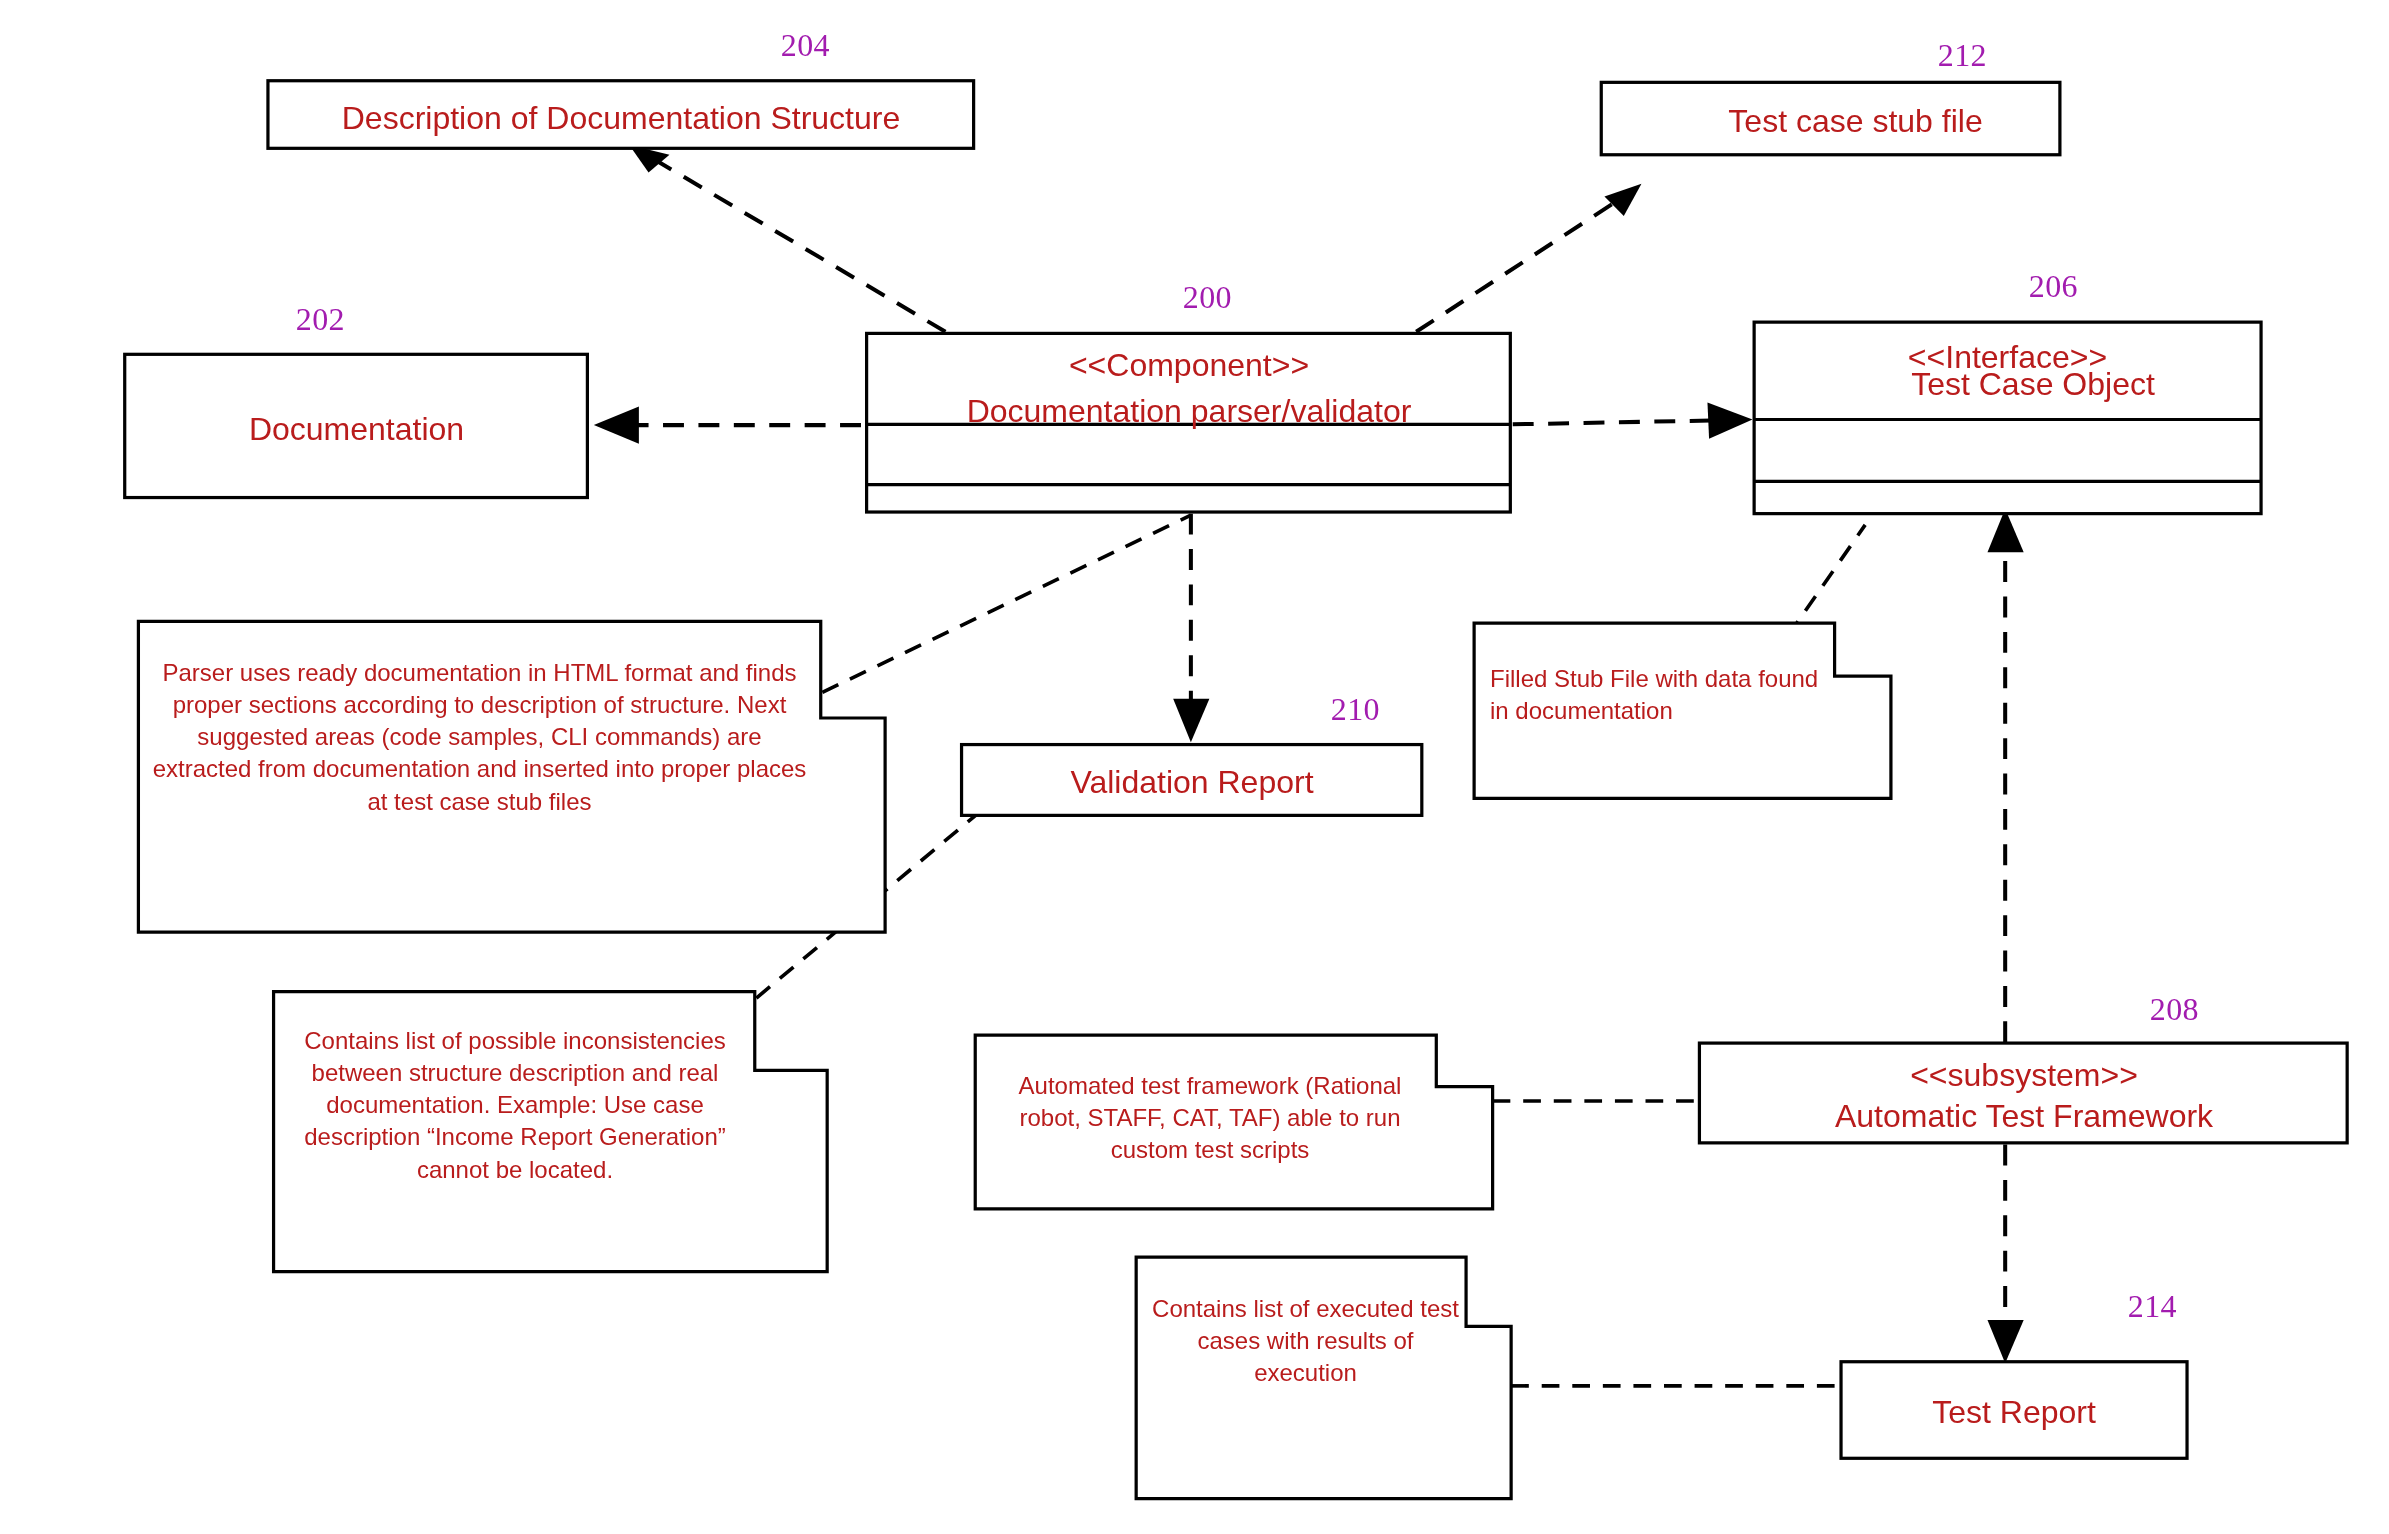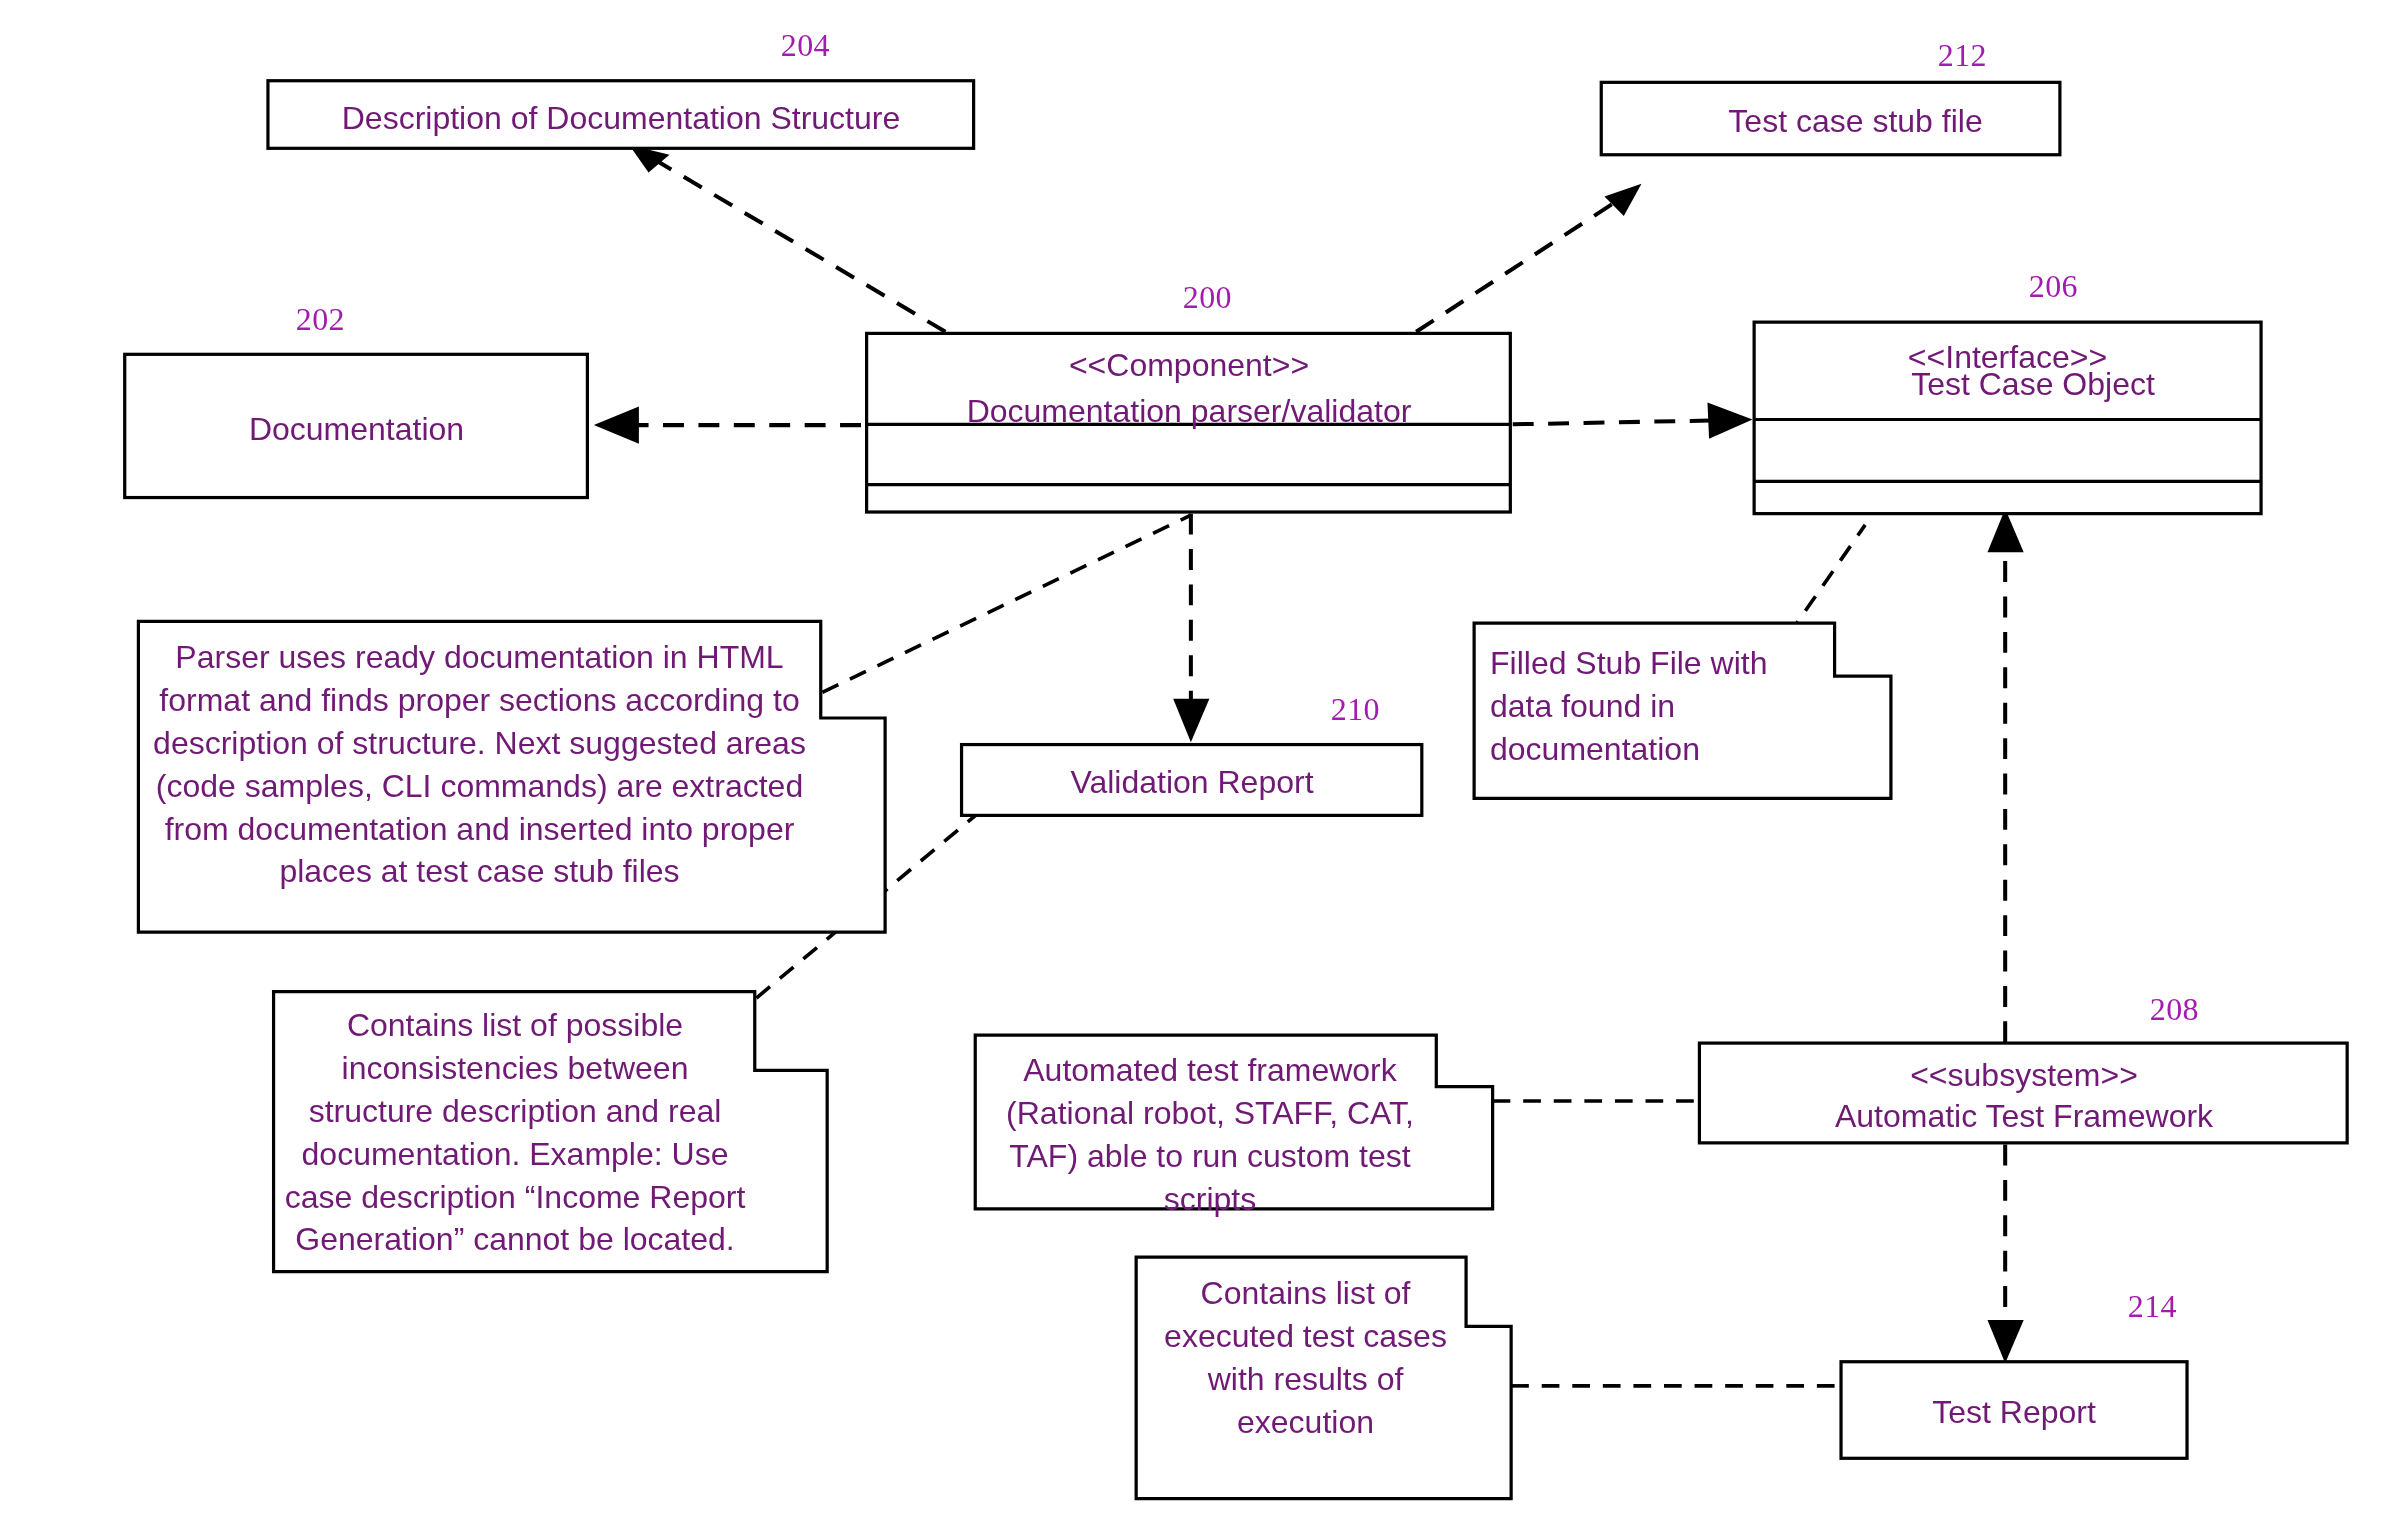--- a/index.html
+++ b/index.html
@@ -48,40 +48,41 @@
     fill: none;
     stroke-dasharray: 22 16;
   }
   .arrowhead {
     fill: #000000;
     stroke: none;
   }
   
   .txt {
     position: absolute;
-    color: #701a75;
+    color: #b91c1c;
     font-family: "Liberation Sans", sans-serif;
     text-align: center;
     line-height: 1.30;
     white-space: pre-line;
   }
   .ref-num {
     position: absolute;
     color: #a21caf;
     font-family: Liberation Serif, serif;
     font-size: 32px;
     text-align: right;
     letter-spacing: 0.4px;
   }
   .box-label {
     font-size: 32px;
   }
   .note-text {
-    font-size: 32px;
+    font-size: 24px;
     line-height: 1.34;
+    margin-top: 21px;
   }
   .stereo-label {
     font-size: 32px;
     line-height: 1.33;
   }
   .note-text-left {
     text-align: center;
   }
 </style>
 </head>

